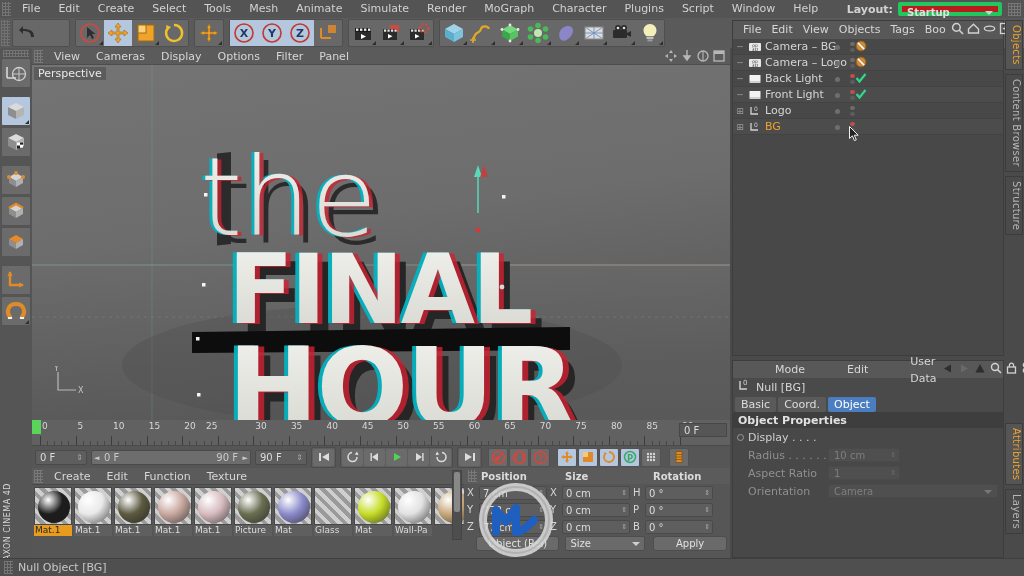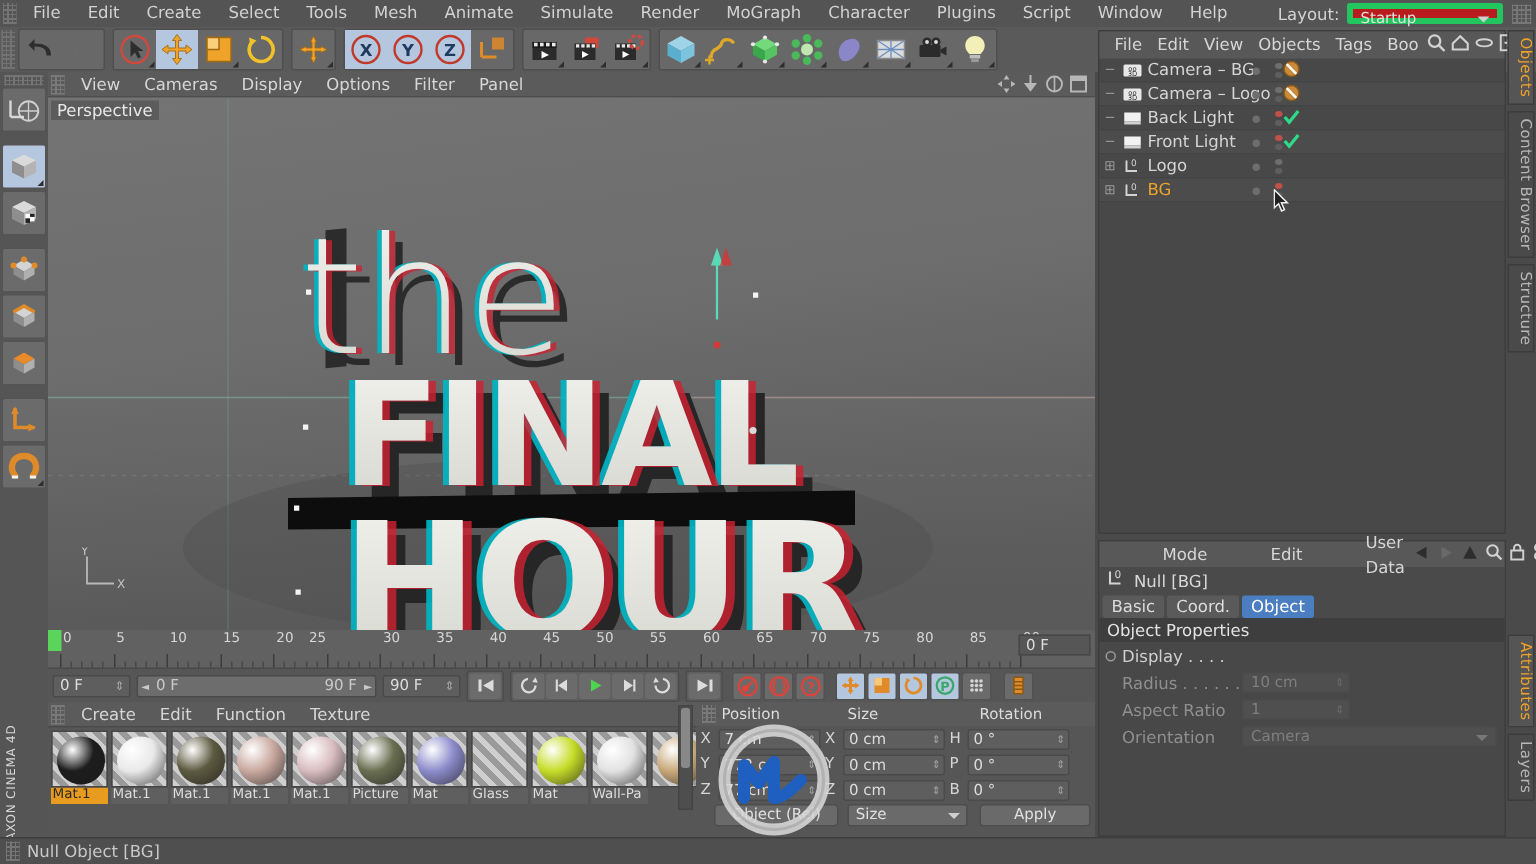--- a/index.html
+++ b/index.html
@@ -11,21 +11,21 @@
     -webkit-font-smoothing:antialiased;
   }
   .app{position:relative;width:1024px;height:576px;}
 
   
   .menubar{
     position:absolute;left:0;top:0;width:1024px;height:18px;
     background:#545454;display:flex;align-items:center;
   }
   .menubar .mi{padding:0 9px;font-size:11px;color:#d2d2d2;line-height:18px;white-space:nowrap;}
-  .layoutwrap{position:absolute;right:22px;top:2px;display:flex;align-items:center;gap:5px;}
+  .layoutwrap{position:absolute;right:22px;top:2px;display:flex;align-items:center;gap:5px;font-weight:bold;}
   .layoutwrap .lbl{font-size:11px;color:#d2d2d2;}
   .layoutsel{
     width:104px;height:14px;background:#b91c1c;border:4px solid #22c55e;
     border-radius:2px;font-size:10px;color:#e0e0e0;line-height:13px;padding-left:5px;position:relative;
   }
   .layoutsel:after{content:"";position:absolute;right:5px;top:5px;border-left:4px solid transparent;border-right:4px solid transparent;border-top:4px solid #cfcfcf;}
   .corner-grid{position:absolute;right:3px;top:3px;width:13px;height:13px;background:
      repeating-linear-gradient(0deg,#8a8a8a 0 1px,transparent 1px 3px),
      repeating-linear-gradient(90deg,#8a8a8a 0 1px,transparent 1px 3px);opacity:.65;}
 
@@ -107,21 +107,21 @@
   .statusbar .sgrip{width:9px;height:13px;margin:0 5px 0 4px;background:
     repeating-linear-gradient(0deg,#868686 0 1px,transparent 1px 3px),
     repeating-linear-gradient(90deg,#868686 0 1px,transparent 1px 3px);opacity:.7;}
 
   
   .coordwrap{position:absolute;left:464px;top:468px;width:266px;height:92px;background:#565656;}
   .coordhdr{display:flex;height:16px;align-items:center;background:#5b5b5b;}
   .coordhdr .cgrip{width:9px;height:12px;margin:0 4px;background:
     repeating-linear-gradient(0deg,#868686 0 1px,transparent 1px 3px),
     repeating-linear-gradient(90deg,#868686 0 1px,transparent 1px 3px);opacity:.7;}
-  .coordhdr .ch{font-size:10px;color:#dcdcdc;font-weight:normal;}
+  .coordhdr .ch{font-size:10px;color:#dcdcdc;font-weight:bold;}
   .crow{display:flex;align-items:center;height:17px;padding:0 3px;gap:3px;}
   .clab{width:9px;font-size:10px;color:#d6d6d6;}
   .cfield{width:68px;height:14px;background:#5e5e5e;border:1px solid #4a4a4a;border-radius:2px;font-size:10px;color:#dcdcdc;padding-left:3px;line-height:13px;position:relative;}
   .cfield:after{content:"⇕";position:absolute;right:2px;top:0;font-size:7px;color:#a8a8a8;}
   .cbtn{height:15px;background:#6a6a6a;border:1px solid #4d4d4d;border-radius:3px;font-size:10px;color:#e0e0e0;display:flex;align-items:center;justify-content:center;}
   .csel{height:15px;background:#6a6a6a;border:1px solid #4d4d4d;border-radius:2px;font-size:10px;color:#e0e0e0;padding-left:4px;line-height:13px;position:relative;}
   .csel:after{content:"";position:absolute;right:4px;top:5px;border-left:4px solid transparent;border-right:4px solid transparent;border-top:4px solid #cfcfcf;}
   .wmark{position:absolute;left:14px;top:14px;width:76px;height:76px;pointer-events:none;}
 
   
@@ -151,21 +151,21 @@
   .attmenu .agrip{width:9px;height:13px;margin:0 3px 0 2px;background:
     repeating-linear-gradient(0deg,#868686 0 1px,transparent 1px 3px),
     repeating-linear-gradient(90deg,#868686 0 1px,transparent 1px 3px);opacity:.7;}
   .attmenu .mi{padding:0 5px;font-size:11px;color:#d6d6d6;line-height:17px;margin-left:32px;}
   .atticons{margin-left:auto;display:flex;gap:4px;padding-right:4px;align-items:center;}
   .attobj{height:18px;display:flex;align-items:center;gap:5px;padding-left:4px;background:#4a4a4a;}
   .attobj .nm{font-size:11px;color:#d8d8d8;}
   .atttabs{height:16px;display:flex;gap:2px;padding:0 2px;align-items:center;background:#4a4a4a;}
   .atttab{font-size:11px;color:#dcdcdc;padding:0 6px;line-height:15px;background:#5a5a5a;border-radius:2px;}
   .atttab.sel{background:#4a7ec0;color:#fff;}
-  .attsect{height:16px;background:#3e3e3e;display:flex;align-items:center;padding-left:5px;font-size:11px;color:#e2e2e2;font-weight:normal;}
+  .attsect{height:16px;background:#3e3e3e;display:flex;align-items:center;padding-left:5px;font-size:11px;color:#e2e2e2;font-weight:bold;}
   .attrow{height:18px;display:flex;align-items:center;padding-left:4px;gap:4px;}
   .attlbl{width:76px;font-size:11px;color:#cfcfcf;white-space:nowrap;}
   .attlbl.dim{color:#8f8f8f;}
   .attbullet{width:7px;height:7px;border:1px solid #9a9a9a;border-radius:50%;background:transparent;}
   .attsel{flex:1;height:14px;background:#6b6b6b;border:1px solid #505050;border-radius:2px;font-size:10px;color:#e8e8e8;padding-left:5px;line-height:13px;position:relative;margin-right:5px;}
   .attsel:after{content:"";position:absolute;right:5px;top:5px;border-left:4px solid transparent;border-right:4px solid transparent;border-top:4px solid #d2d2d2;}
   .attsel.dim{background:#4f4f4f;color:#7e7e7e;border-color:#4a4a4a;}
   .attsel.dim:after{border-top-color:#787878;}
   .attnum{width:72px;height:14px;background:#4f4f4f;border:1px solid #4a4a4a;border-radius:2px;font-size:10px;color:#7e7e7e;padding-left:5px;line-height:13px;position:relative;}
   .attnum:after{content:"⇕";position:absolute;right:3px;top:0;font-size:7px;color:#6d6d6d;}

